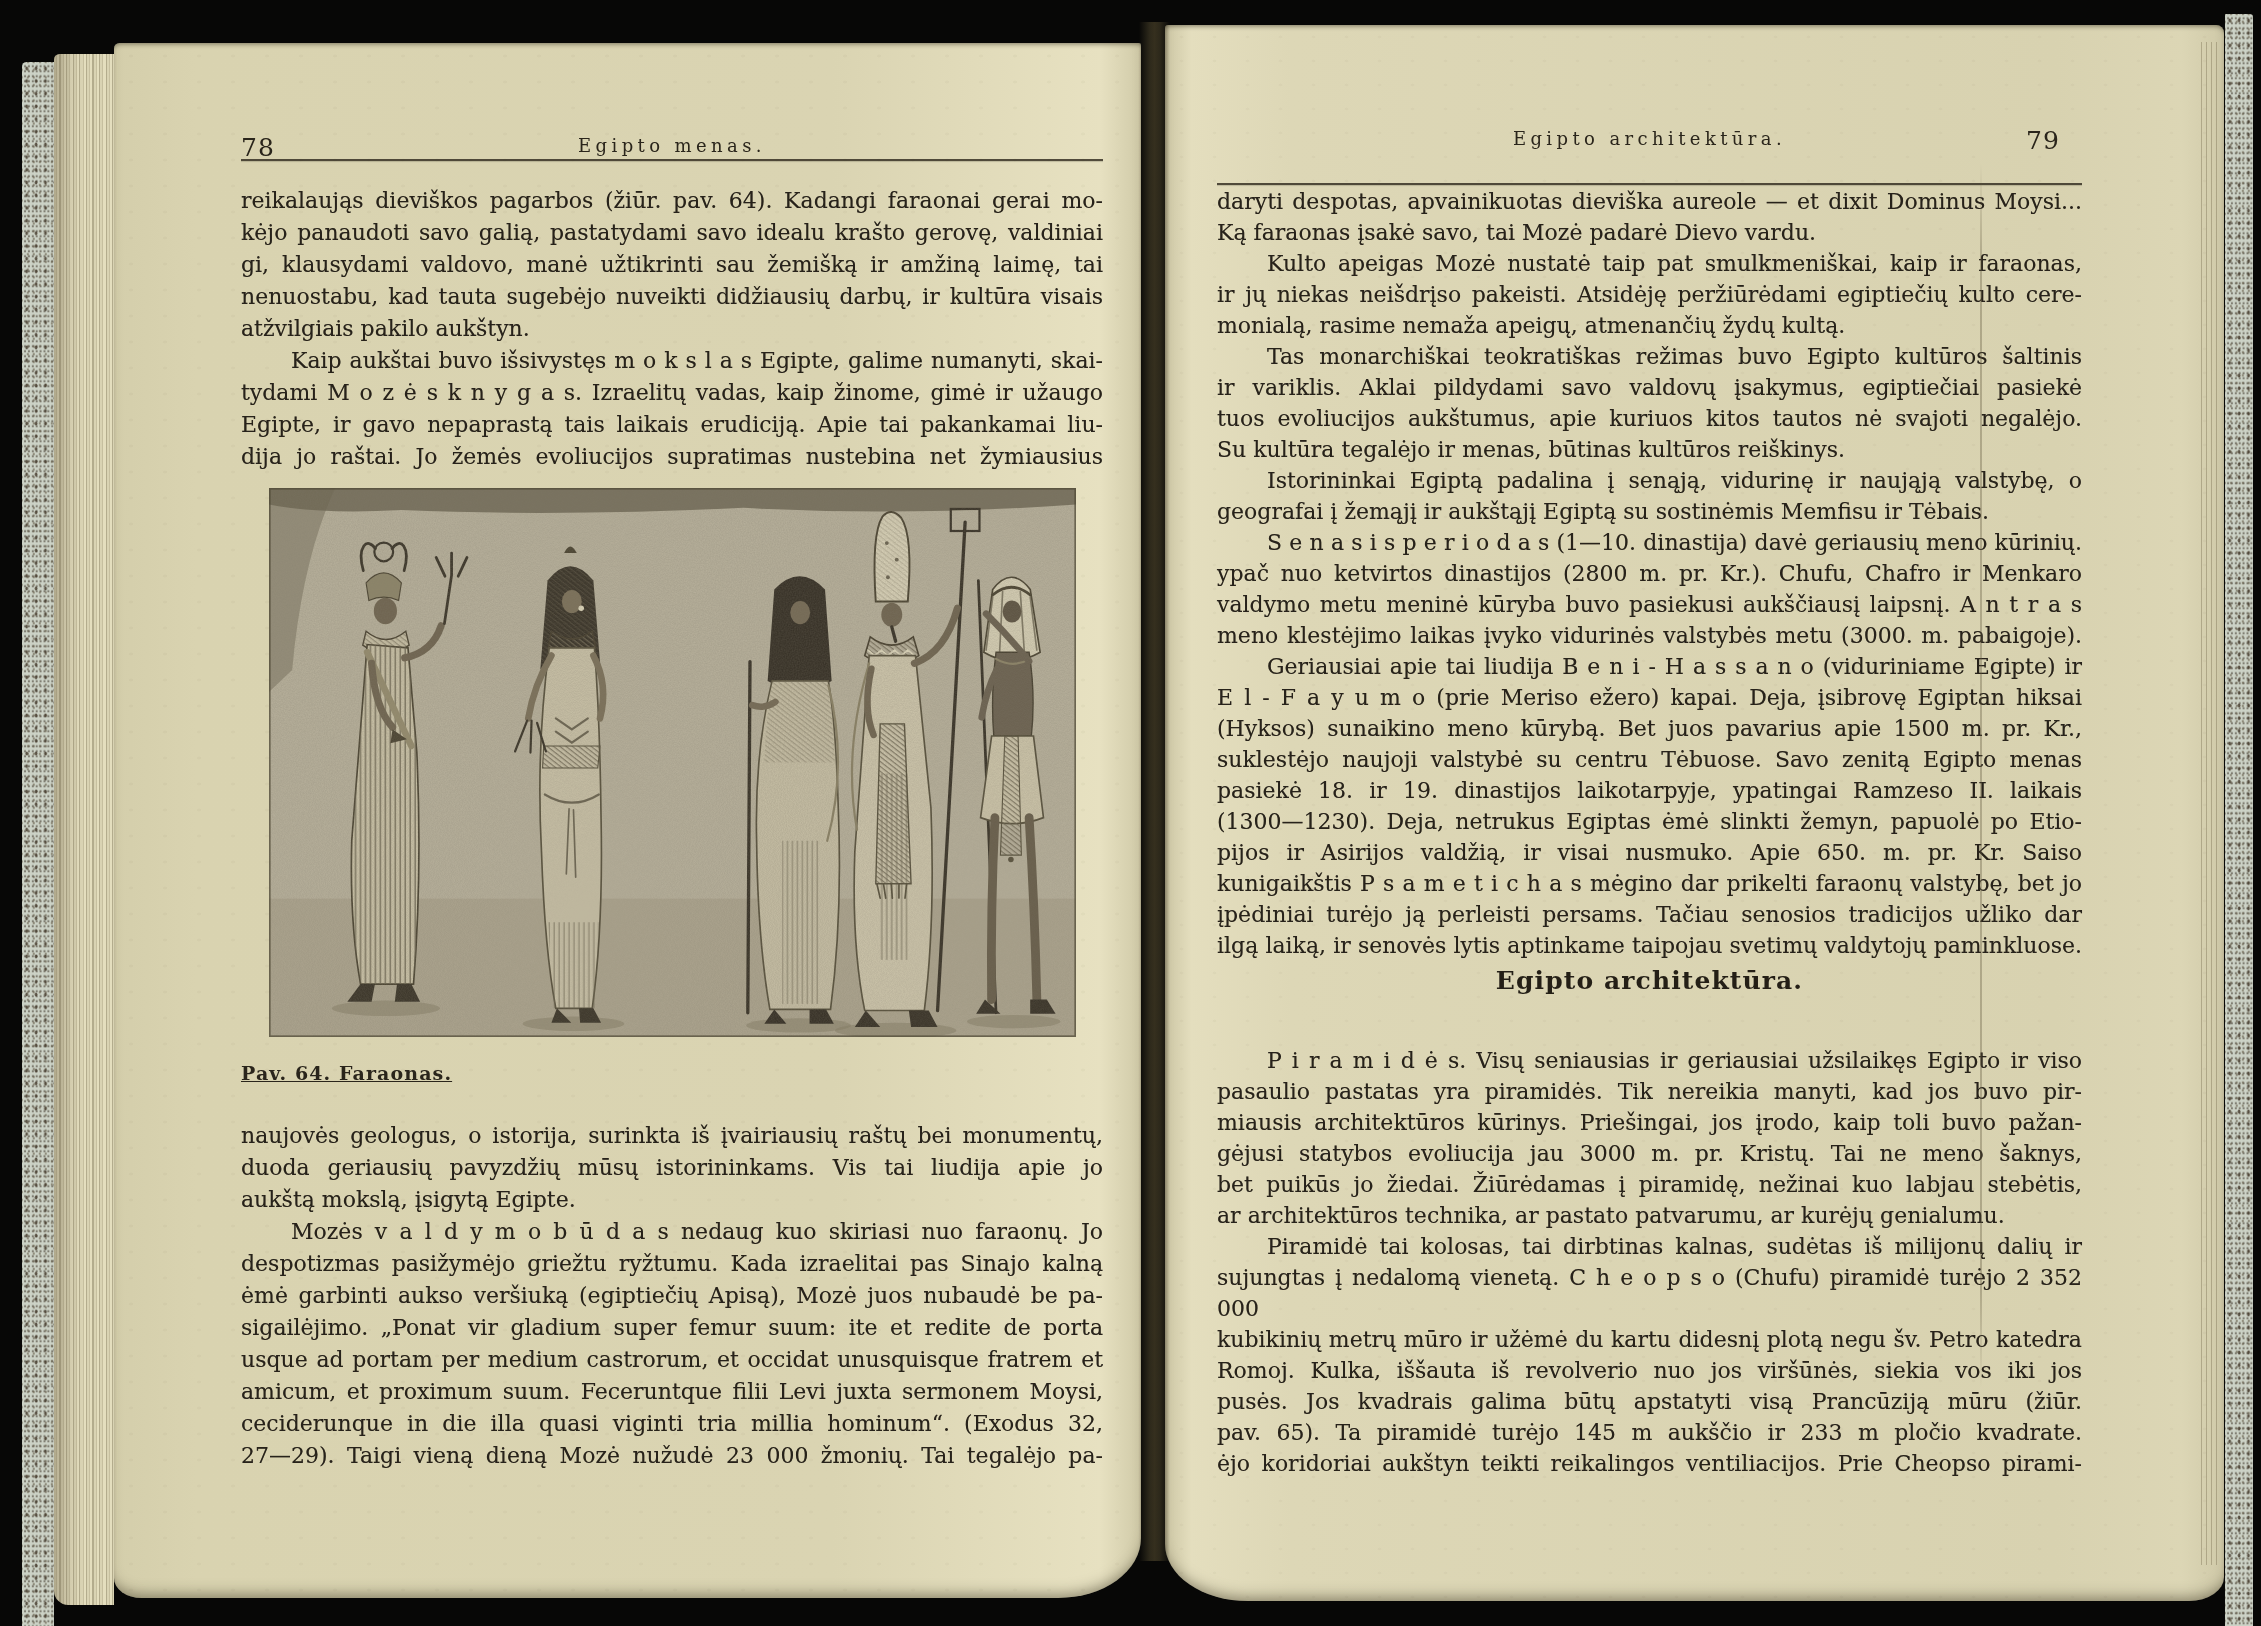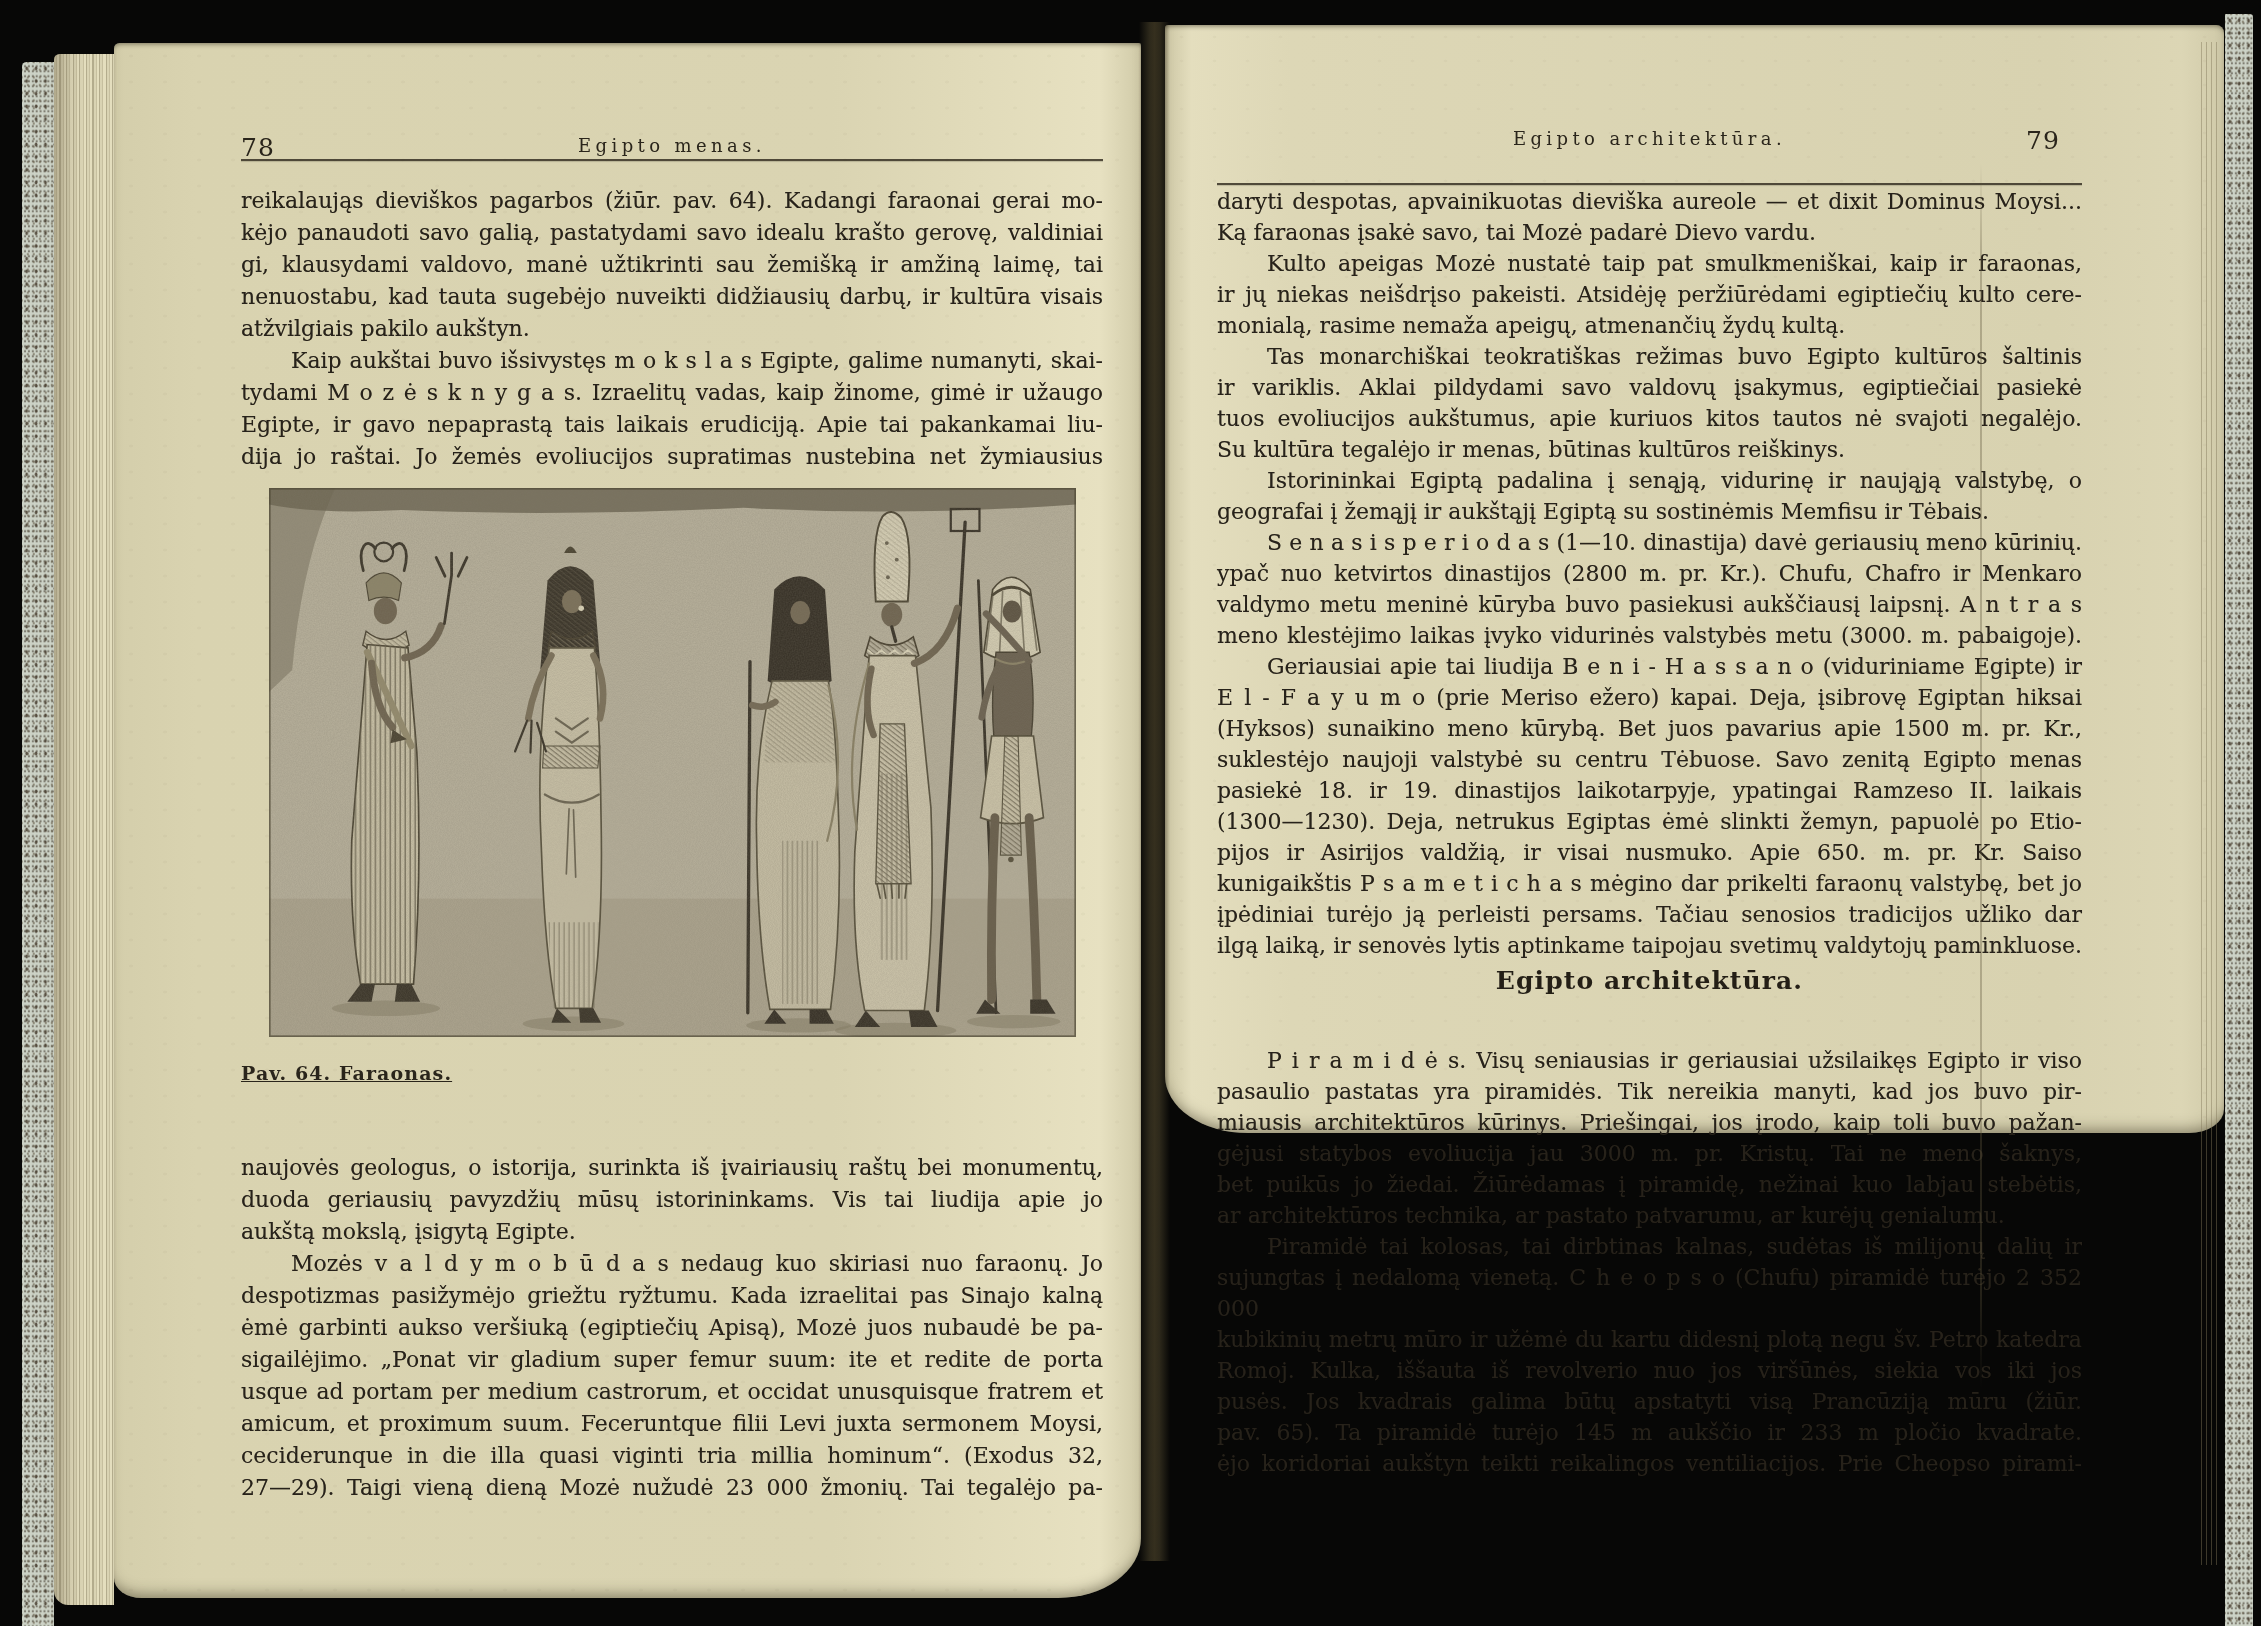--- a/index.html
+++ b/index.html
@@ -24,21 +24,21 @@
 
   
   .page{position:absolute;box-shadow:inset 0 3.9px 5.5px -2.8px rgba(40,35,20,.55),
                                      inset 0 -11px 14.3px -7.7px rgba(52,46,28,.5);}
   .page-left{left:114px;top:43px;width:1027px;height:1555px;
     background-image:
       radial-gradient(rgba(120,110,80,.05) 0 1.7px, transparent 2.2px),
       linear-gradient(90deg,#d4ceab 0%,#d9d3b0 8%,#dad4b2 70%,#e7e1c1 96%,#d0caa8 100%);
     background-size:34px 26px, 100% 100%;
     border-radius:5.5px 2.2px 83px 27.6px / 5.5px 2.2px 60px 20px;}
-  .page-right{left:1165px;top:25px;width:1059px;height:1108px;
+  .page-right{left:1165px;top:25px;width:1059px;height:1576px;
     background-image:
       radial-gradient(rgba(120,110,80,.05) 0 1.7px, transparent 2.2px),
       linear-gradient(90deg,#ccc6a4 0%,#e4debe 2.5%,#ddd7b6 12%,#d8d2b0 84%,#dcd6b5 96%,#cfc9a8 100%);
     background-size:33px 24px, 100% 100%;
     border-radius:3.3px 7.7px 35px 83px / 3.3px 7.7px 24px 57px;}
   .gutter{position:absolute;left:1139px;top:22px;width:31px;height:1539px;z-index:5;
     background:linear-gradient(90deg, rgba(58,52,34,0) 0%, rgba(58,52,34,.75) 34%,
                #352f1e 50%, rgba(58,52,34,.75) 66%, rgba(58,52,34,0) 100%);}
   .edge-lines-right{position:absolute;right:3.3px;top:16.5px;width:24px;height:1523px;
     background:repeating-linear-gradient(90deg, transparent 0 3.9px, rgba(128,118,88,.45) 3.9px 5px);}
@@ -216,21 +216,21 @@
           <path d="M1380,928 l0,26 h46 l-16,-26 Z" fill="#373126"></path>
         </g>
 
         <rect x="0" y="0" width="1463" height="996" filter="url(#grain)" opacity="0.55"></rect>
         <rect x="1.5" y="1.5" width="1460" height="993" fill="none" stroke="#4f4835" stroke-width="3" opacity="0.7"></rect>
       </svg>
     </div>
 
     <div class="fig-caption" style="left:127px;top:1019px;width:862px;">Pav. 64.  Faraonas.</div>
 
-    <div class="body" style="left:127px;top:1077px;width:862px;margin-top:32px;">
+    <div class="body" style="left:127px;top:1077px;width:862px;">
         <div class="line">naujovės geologus, o istorija, surinkta iš įvairiausių raštų bei monumentų,</div>
         <div class="line">duoda geriausių pavyzdžių mūsų istorininkams.  Vis tai liudija apie jo</div>
         <div class="line ll">aukštą mokslą, įsigytą Egipte.</div>
         <div class="line ind">Mozės v a l d y m o  b ū d a s  nedaug kuo skiriasi nuo faraonų.  Jo</div>
         <div class="line">despotizmas pasižymėjo griežtu ryžtumu.  Kada izraelitai pas Sinajo kalną</div>
         <div class="line">ėmė garbinti aukso veršiuką (egiptiečių Apisą), Mozė juos nubaudė be pa-</div>
         <div class="line">sigailėjimo.  „Ponat vir gladium super femur suum: ite et redite de porta</div>
         <div class="line">usque ad portam per medium castrorum, et occidat unusquisque fratrem et</div>
         <div class="line">amicum, et proximum suum.  Feceruntque filii Levi juxta sermonem Moysi,</div>
         <div class="line">ceciderunque in die illa quasi viginti tria millia hominum“.  (Exodus 32,</div>

